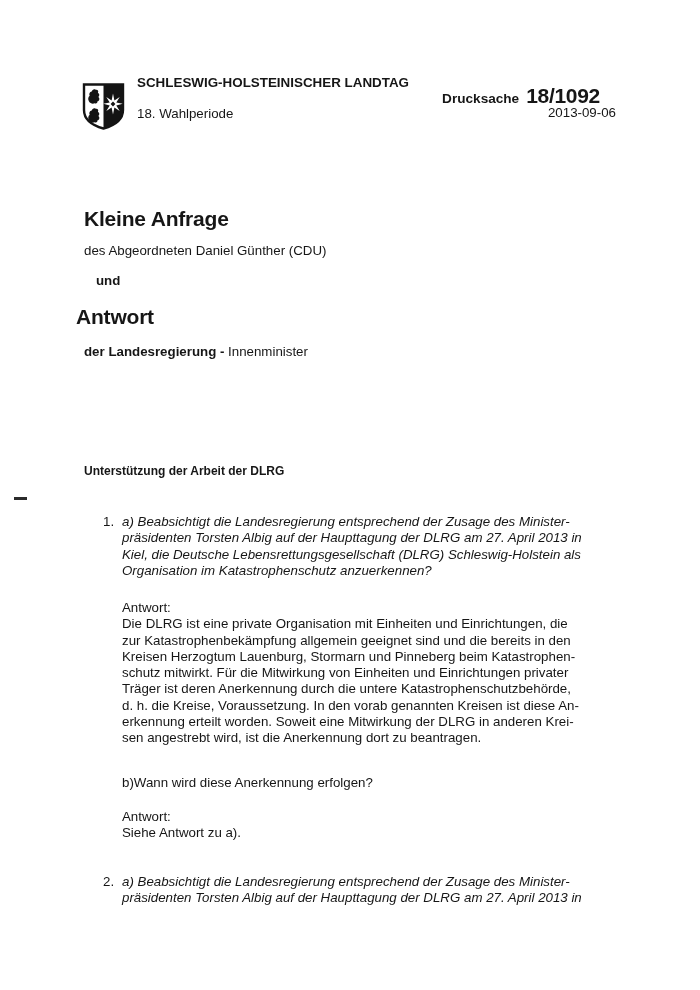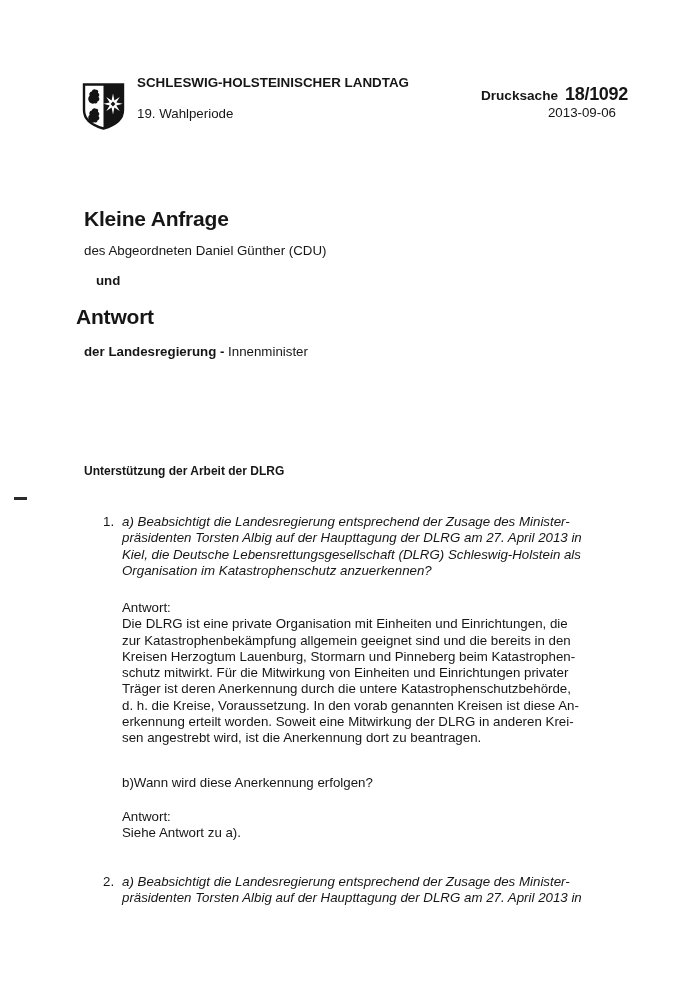--- a/index.html
+++ b/index.html
@@ -11,21 +11,21 @@
     color: #161616;
     overflow: hidden;
   }
   .abs { position: absolute; }
   .b { font-weight: bold; }
   .t13 { font-size: 13.3px; line-height: 16.3px; }
   .t12 { font-size: 12px; line-height: 15px; }
   .big { font-size: 21px; line-height: 25px; font-weight: bold; letter-spacing: -0.2px; }
   .lines { white-space: pre-line; }
   .doc-no-row { display: flex; align-items: baseline; gap: 7px; }
-  .doc-no-row .no { font-size: 18px; font-weight: bold; letter-spacing: -0.3px; }
+  .doc-no-row .no { font-size: 21px; font-weight: bold; letter-spacing: -0.3px; }
   .doc-no-row .lbl { font-size: 13.6px; font-weight: bold; }
   .right-align { text-align: center; }
   .qa-row { width: 545px; }
   .qa-row .num { position: absolute; left: 19px; top: 0; }
   .qa-row .q-lines { margin-left: 38px; font-style: italic; }
   .fold-mark {
     width: 13px; height: 2.6px;
     background: #2b2b2b;
   }
 </style>
@@ -48,23 +48,23 @@
     <path fill="#141414" d="M6.5,18.5 C5.2,16.5 5.6,13.8 7.2,12.8 C6.2,11 7.4,8.6 9.4,8.6
       C9.6,6.6 11.8,5.6 13.2,6.8 C15.2,6.2 16.4,8.2 15.4,9.8 C17.2,10.8 17.2,13 15.8,14
       C17.6,15.2 17,18 14.8,18.6 C15.4,20 13.6,21 12.2,20.2 C10.2,21.2 7.8,20.4 6.5,18.5 Z"></path>
     <path fill="#141414" d="M6.5,37.5 C5.2,35.5 5.6,32.8 7.2,31.8 C6.2,30 7.4,27.6 9.4,27.6
       C9.6,25.6 11.8,24.6 13.2,25.8 C15.2,25.2 16.4,27.2 15.4,28.8 C17.2,29.8 17.2,32 15.8,33
       C17.6,34.2 17,37 14.8,37.6 C15.4,39 13.6,40 12.2,39.2 C10.2,40.2 7.8,39.4 6.5,37.5 Z"></path>
   </svg>
 </div>
 
 <div class="abs b" style="left:137px; top:75px; font-size:13.4px; line-height:16px;">SCHLESWIG-HOLSTEINISCHER LANDTAG</div>
-<div class="abs t13" style="left:137px; top:106px;">19. Wahlperiode</div>
+<div class="abs t13" style="left:137px; top:106px;">18. Wahlperiode</div>
 
-<div class="abs doc-no-row" style="right:72px; top:84px;margin-left:36px;">
+<div class="abs doc-no-row" style="right:100px; top:84px;margin-left:36px;">
   <span class="lbl">Drucksache</span>
   <span class="no">18/1092</span>
 </div>
 <div class="abs t13 right-align" style="right:84px; top:105px;">2013-09-06</div>
 
 <div class="abs big" style="left:84px; top:206px;">Kleine Anfrage</div>
 <div class="abs t13" style="left:84px; top:243px;">des Abgeordneten Daniel Günther (CDU)</div>
 <div class="abs t13 b" style="left:96px; top:273px;">und</div>
 <div class="abs big" style="left:76px; top:304px;">Antwort</div>
 <div class="abs t13" style="left:84px; top:344px;">

